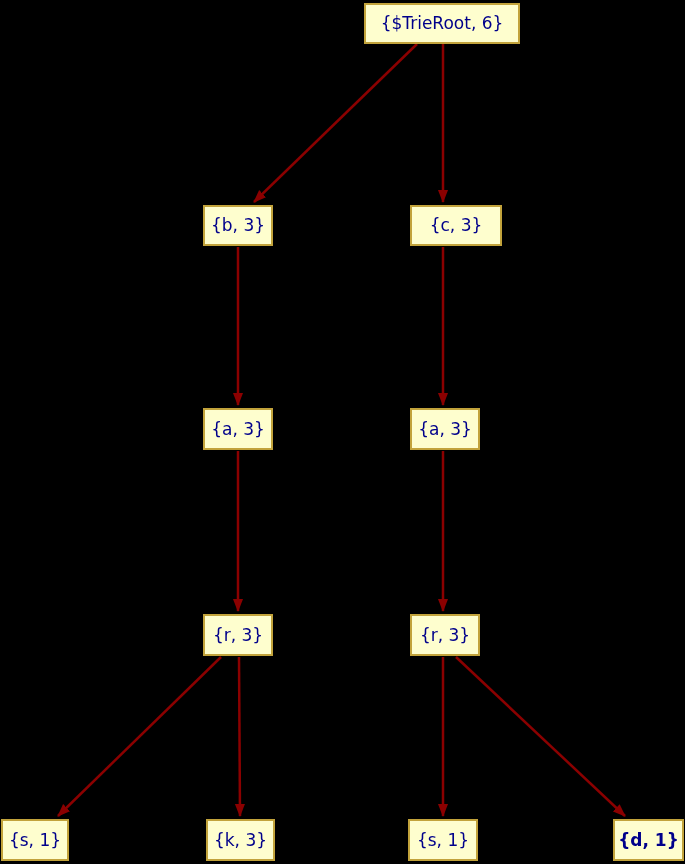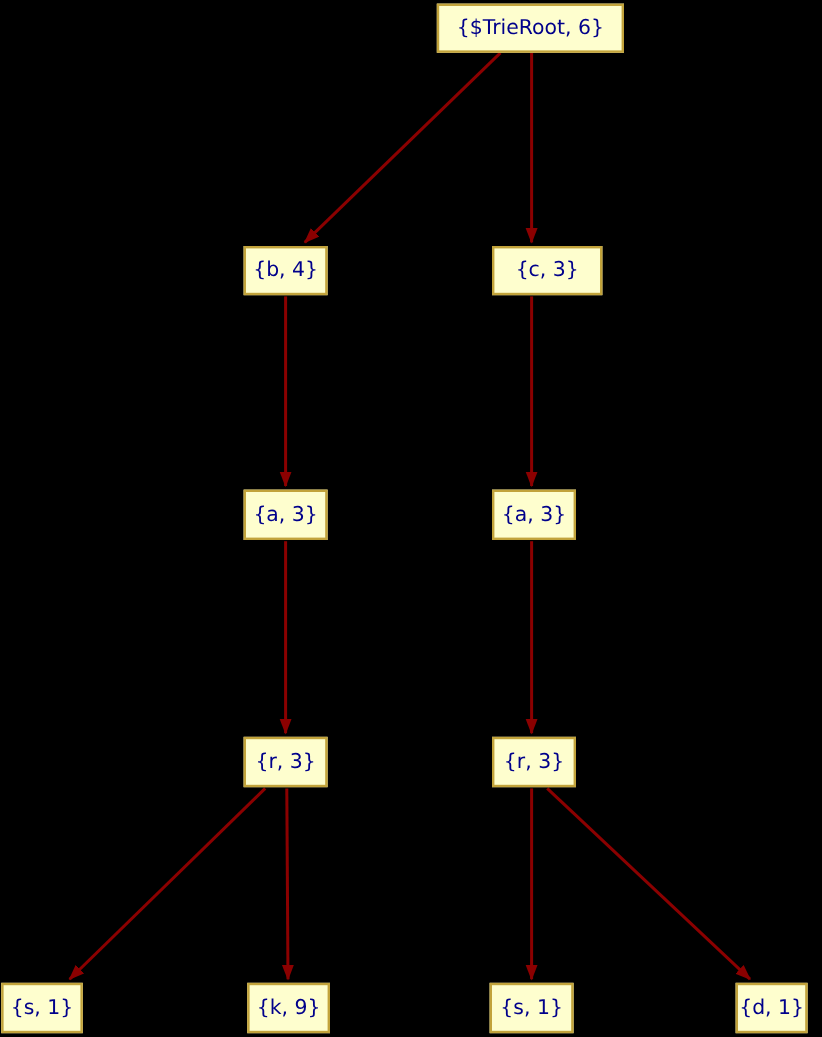--- a/index.html
+++ b/index.html
@@ -54,24 +54,24 @@
         <line x1="238" y1="451" x2="238" y2="611" stroke="#8B0000" stroke-width="2.5" marker-end="url(#arrowhead)"></line>
         <line x1="443" y1="451" x2="443" y2="611" stroke="#8B0000" stroke-width="2.5" marker-end="url(#arrowhead)"></line>
         <line x1="221" y1="657" x2="58" y2="816" stroke="#8B0000" stroke-width="2.5" marker-end="url(#arrowhead)"></line>
         <line x1="239" y1="657" x2="240" y2="816" stroke="#8B0000" stroke-width="2.5" marker-end="url(#arrowhead)"></line>
         <line x1="443" y1="657" x2="443" y2="816" stroke="#8B0000" stroke-width="2.5" marker-end="url(#arrowhead)"></line>
         <line x1="456" y1="657" x2="625" y2="816" stroke="#8B0000" stroke-width="2.5" marker-end="url(#arrowhead)"></line>
       </g>
   </svg>
   <div id="nodes">
       <div class="node" style="left: 364px; top: 3px; width: 156px; height: 41px;">{$TrieRoot, 6}</div>
-      <div class="node" style="left: 203px; top: 205px; width: 70px; height: 41px;">{b, 4}</div>
+      <div class="node" style="left: 203px; top: 205px; width: 70px; height: 41px;">{b, 3}</div>
       <div class="node" style="left: 410px; top: 205px; width: 92px; height: 41px;">{c, 3}</div>
       <div class="node" style="left: 203px; top: 408px; width: 70px; height: 42px;">{a, 3}</div>
       <div class="node" style="left: 410px; top: 408px; width: 70px; height: 42px;">{a, 3}</div>
       <div class="node" style="left: 203px; top: 614px; width: 70px; height: 42px;">{r, 3}</div>
       <div class="node" style="left: 410px; top: 614px; width: 70px; height: 42px;">{r, 3}</div>
       <div class="node" style="left: 1px; top: 819px; width: 68px; height: 42px;">{s, 1}</div>
-      <div class="node" style="left: 206px; top: 819px; width: 69px; height: 42px;">{k, 9}</div>
+      <div class="node" style="left: 206px; top: 819px; width: 69px; height: 42px;">{k, 3}</div>
       <div class="node" style="left: 408px; top: 819px; width: 70px; height: 42px;">{s, 1}</div>
-      <div class="node" style="left: 613px; top: 819px; width: 60px; height: 42px;">{d, 1}</div>
+      <div class="node" style="left: 613px; top: 819px; width: 71px; height: 42px; font-weight: bold;">{d, 1}</div>
     </div>
 </div>
 
 </body></html>

